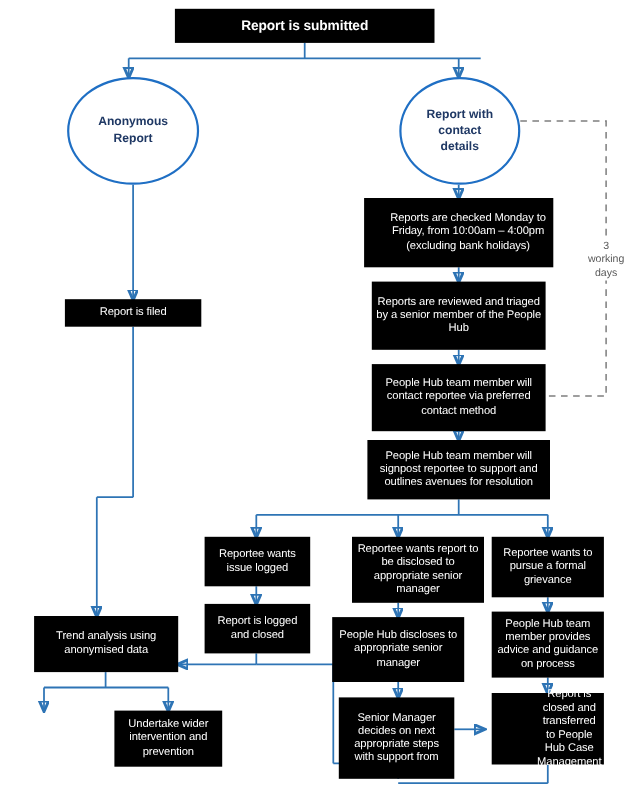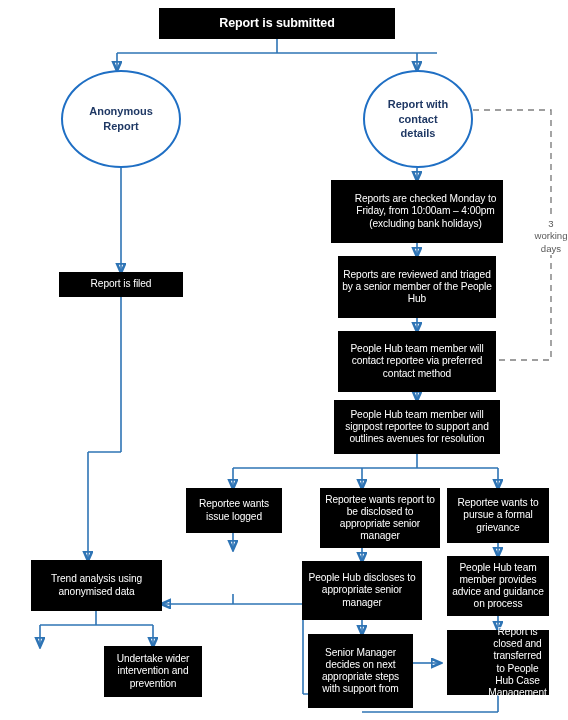--- a/index.html
+++ b/index.html
@@ -115,20 +115,21 @@
   <div class="node s10" style="left:334px;top:400px;width:166px;height:54px;">People Hub team member will signpost reportee to support and outlines avenues for resolution</div>
 
   <div class="dashlabel" style="left:524px;top:218px;width:54px;">
     <div>3</div>
     <div>working</div>
     <div>days</div>
   </div>
 
   <div class="node s10" style="left:186px;top:488px;width:96px;height:45px;">Reportee wants issue logged</div>
 
+  <div class="node s10" style="left:186px;top:549px;width:96px;height:45px;">Report is logged and closed</div>
 
   <div class="node s10" style="left:302px;top:488px;width:120px;height:60px;margin-left:18px;">Reportee wants report to be disclosed to appropriate senior manager</div>
 
   <div class="node s10" style="left:302px;top:561px;width:120px;height:59px;">People Hub discloses to appropriate senior manager</div>
 
   <div class="node s10" style="left:308px;top:634px;width:105px;height:74px;">Senior Manager decides on next appropriate steps with support from</div>
 
   <div class="node s10" style="left:447px;top:488px;width:102px;height:55px;">Reportee wants to pursue a formal grievance</div>
 
   <div class="node s10" style="left:447px;top:556px;width:102px;height:60px;">People Hub team member provides advice and guidance on process</div>

